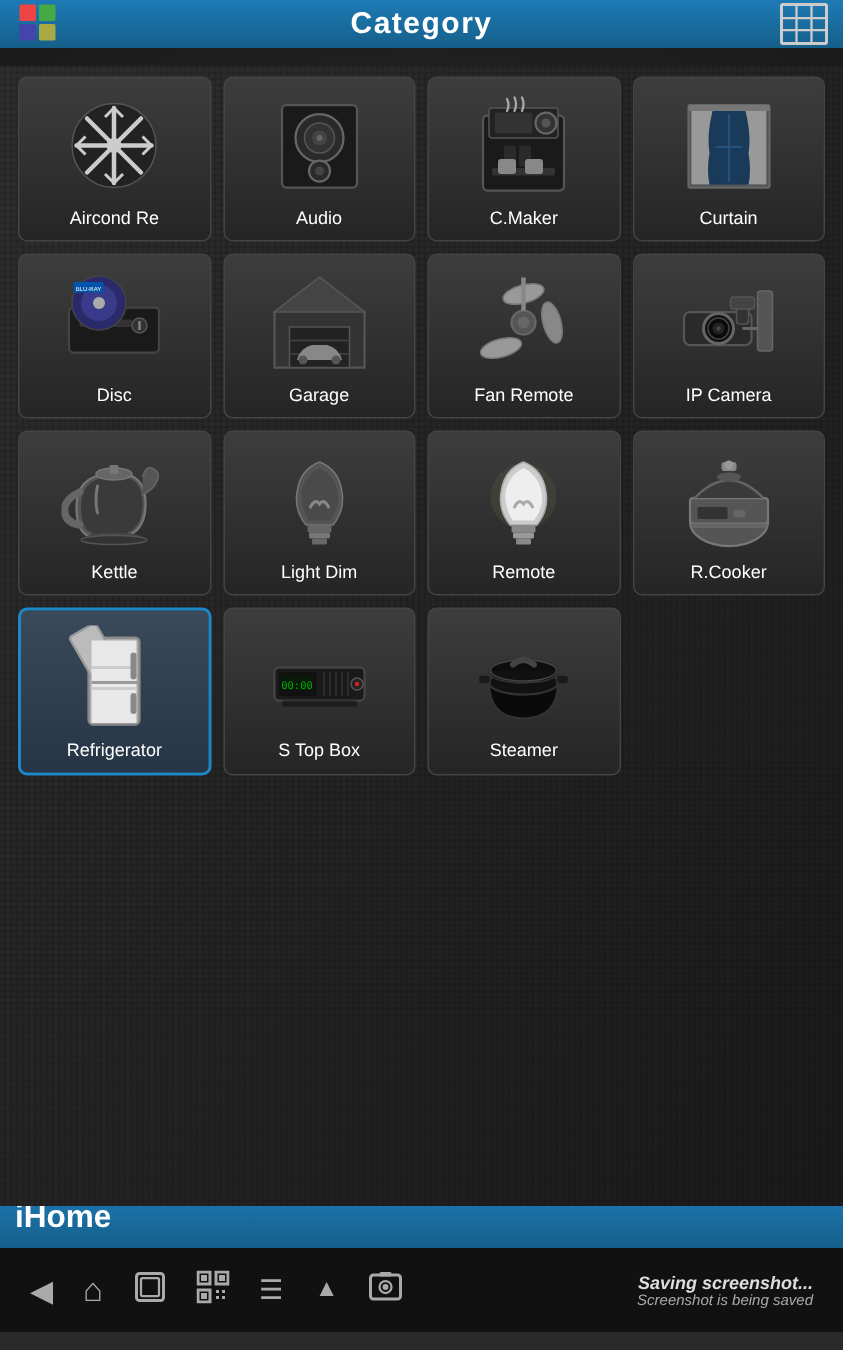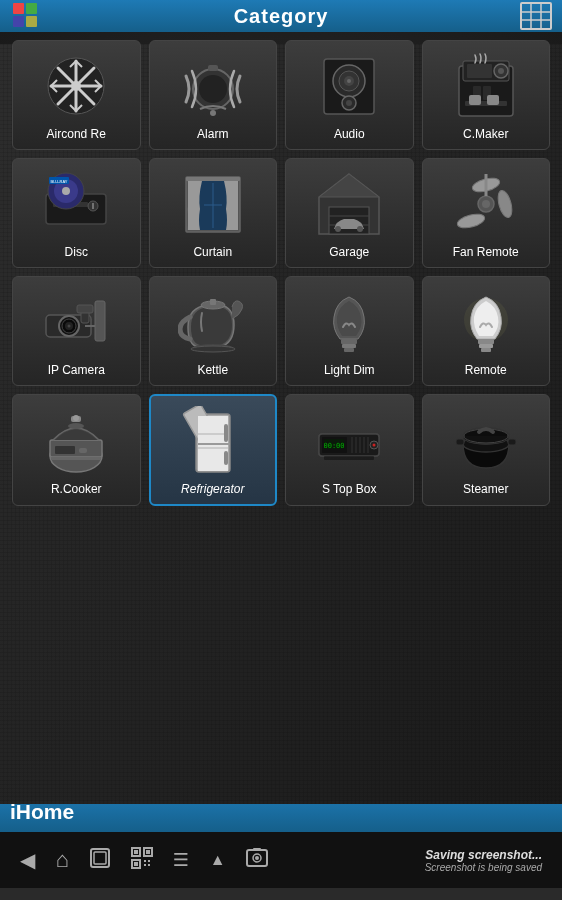--- a/index.html
+++ b/index.html
@@ -44,21 +44,21 @@
       justify-content: center;
     }
 
     
     #main-content {
       width: 100%;
       height: 760px;
       background: radial-gradient(ellipse at center, #3a3a3a 0%, #1e1e1e 100%);
       background-image:
         radial-gradient(circle at center, #333 0%, #1a1a1a 100%);
-      padding: 4px 8px;
+      padding: 15px 8px;
       overflow: hidden;
     }
 
     
     #main-content::before {
       content: '';
       position: absolute;
       top: 44px;
       left: 0;
       width: 562px;
@@ -102,21 +102,20 @@
       justify-content: center;
       padding: 10px 4px 8px;
       cursor: pointer;
       min-height: 110px;
       position: relative;
     }
 
     .grid-item.selected {
       border: 2px solid #1e88c7;
       background: linear-gradient(to bottom, #3a4a5a, #253545);
-      font-style: italic;
     }
 
     .item-icon {
       width: 70px;
       height: 70px;
       display: flex;
       align-items: center;
       justify-content: center;
       margin-bottom: 6px;
     }
@@ -241,38 +240,20 @@
           <line x1="35" y1="60" x2="41" y2="54" stroke="#ccc" stroke-width="2"></line>
           <line x1="10" y1="35" x2="16" y2="29" stroke="#ccc" stroke-width="2"></line>
           <line x1="10" y1="35" x2="16" y2="41" stroke="#ccc" stroke-width="2"></line>
           <line x1="60" y1="35" x2="54" y2="29" stroke="#ccc" stroke-width="2"></line>
           <line x1="60" y1="35" x2="54" y2="41" stroke="#ccc" stroke-width="2"></line>
         </svg>
       </div>
       <span class="item-label">Aircond Re</span>
     </div>
 
-    <div class="grid-item">
-      <div class="item-icon">
-        <svg viewBox="0 0 70 70" xmlns="http://www.w3.org/2000/svg">
-          <circle cx="35" cy="38" r="20" fill="#333" stroke="#666" stroke-width="2"></circle>
-          <circle cx="35" cy="38" r="14" fill="#222"></circle>
-          <rect x="30" y="14" width="10" height="6" fill="#555" rx="2"></rect>
-
-          <path d="M8,25 Q14,38 8,51" fill="none" stroke="#999" stroke-width="3" stroke-linecap="round"></path>
-          <path d="M14,20 Q22,38 14,56" fill="none" stroke="#aaa" stroke-width="2.5" stroke-linecap="round"></path>
-          <path d="M62,25 Q56,38 62,51" fill="none" stroke="#999" stroke-width="3" stroke-linecap="round"></path>
-          <path d="M56,20 Q48,38 56,56" fill="none" stroke="#aaa" stroke-width="2.5" stroke-linecap="round"></path>
-
-          <path d="M22,58 Q35,52 48,58" fill="none" stroke="#777" stroke-width="2"></path>
-          <circle cx="35" cy="62" r="3" fill="#777"></circle>
-        </svg>
-      </div>
-      <span class="item-label">Alarm</span>
-    </div>
 
     <div class="grid-item">
       <div class="item-icon">
         <svg viewBox="0 0 70 70" xmlns="http://www.w3.org/2000/svg">
 
           <rect x="10" y="8" width="50" height="55" fill="#1a1a1a" stroke="#555" stroke-width="1.5" rx="3"></rect>
 
           <circle cx="35" cy="30" r="16" fill="#2a2a2a" stroke="#666" stroke-width="1.5"></circle>
           <circle cx="35" cy="30" r="10" fill="#333" stroke="#555" stroke-width="1"></circle>
           <circle cx="35" cy="30" r="5" fill="#444"></circle>
@@ -310,59 +291,59 @@
           <path d="M34,12 Q36,7 34,3" fill="none" stroke="#aaa" stroke-width="1.5" stroke-linecap="round"></path>
         </svg>
       </div>
       <span class="item-label">C.Maker</span>
     </div>
 
     <div class="grid-item">
       <div class="item-icon">
         <svg viewBox="0 0 70 70" xmlns="http://www.w3.org/2000/svg">
 
+          <rect x="8" y="8" width="54" height="55" fill="#555" stroke="#666" stroke-width="1.5" rx="1"></rect>
+          <rect x="10" y="10" width="50" height="51" fill="#1a3a5a"></rect>
+
+          <rect x="8" y="8" width="54" height="4" fill="#777" rx="1"></rect>
+
+          <path d="M10,12 Q14,25 10,40 Q12,52 10,61" fill="#888" stroke="#666" stroke-width="1"></path>
+          <path d="M10,12 L24,12 Q20,28 22,40 Q20,52 22,61 L10,61 Z" fill="#999"></path>
+
+          <path d="M60,12 L46,12 Q50,28 48,40 Q50,52 48,61 L60,61 Z" fill="#999"></path>
+
+          <rect x="26" y="14" width="18" height="45" fill="#1a3a5a"></rect>
+
+          <line x1="35" y1="14" x2="35" y2="59" stroke="#2a5a8a" stroke-width="1"></line>
+          <line x1="26" y1="36" x2="44" y2="36" stroke="#2a5a8a" stroke-width="1"></line>
+        </svg>
+      </div>
+      <span class="item-label">Curtain</span>
+    </div>
+
+    <div class="grid-item">
+      <div class="item-icon">
+        <svg viewBox="0 0 70 70" xmlns="http://www.w3.org/2000/svg">
+
           <rect x="5" y="25" width="60" height="30" fill="#1a1a1a" stroke="#444" stroke-width="1.5" rx="3"></rect>
 
           <rect x="12" y="33" width="35" height="5" fill="#333" rx="1"></rect>
 
           <ellipse cx="25" cy="22" rx="18" ry="18" fill="#2a2a6a" stroke="#444" stroke-width="1"></ellipse>
           <ellipse cx="25" cy="22" rx="12" ry="12" fill="#3a3a8a"></ellipse>
           <ellipse cx="25" cy="22" rx="4" ry="4" fill="#aaa"></ellipse>
 
           <rect x="8" y="8" width="20" height="7" fill="#0055aa" rx="1"></rect>
           <text x="18" y="14" font-size="4" fill="white" text-anchor="middle" font-family="Arial">BLU-RAY</text>
 
           <circle cx="52" cy="37" r="5" fill="#333" stroke="#555" stroke-width="1"></circle>
           <path d="M52,34 L52,40" stroke="#888" stroke-width="1.5"></path>
         </svg>
       </div>
       <span class="item-label">Disc</span>
-    </div>
-
-    <div class="grid-item">
-      <div class="item-icon">
-        <svg viewBox="0 0 70 70" xmlns="http://www.w3.org/2000/svg">
-
-          <rect x="8" y="8" width="54" height="55" fill="#555" stroke="#666" stroke-width="1.5" rx="1"></rect>
-          <rect x="10" y="10" width="50" height="51" fill="#1a3a5a"></rect>
-
-          <rect x="8" y="8" width="54" height="4" fill="#777" rx="1"></rect>
-
-          <path d="M10,12 Q14,25 10,40 Q12,52 10,61" fill="#888" stroke="#666" stroke-width="1"></path>
-          <path d="M10,12 L24,12 Q20,28 22,40 Q20,52 22,61 L10,61 Z" fill="#999"></path>
-
-          <path d="M60,12 L46,12 Q50,28 48,40 Q50,52 48,61 L60,61 Z" fill="#999"></path>
-
-          <rect x="26" y="14" width="18" height="45" fill="#1a3a5a"></rect>
-
-          <line x1="35" y1="14" x2="35" y2="59" stroke="#2a5a8a" stroke-width="1"></line>
-          <line x1="26" y1="36" x2="44" y2="36" stroke="#2a5a8a" stroke-width="1"></line>
-        </svg>
-      </div>
-      <span class="item-label">Curtain</span>
     </div>
 
     <div class="grid-item">
       <div class="item-icon">
         <svg viewBox="0 0 70 70" xmlns="http://www.w3.org/2000/svg">
 
           <polygon points="35,5 65,28 65,65 5,65 5,28" fill="#333" stroke="#555" stroke-width="1.5"></polygon>
 
           <polygon points="35,5 65,28 5,28" fill="#444" stroke="#555" stroke-width="1"></polygon>
 

